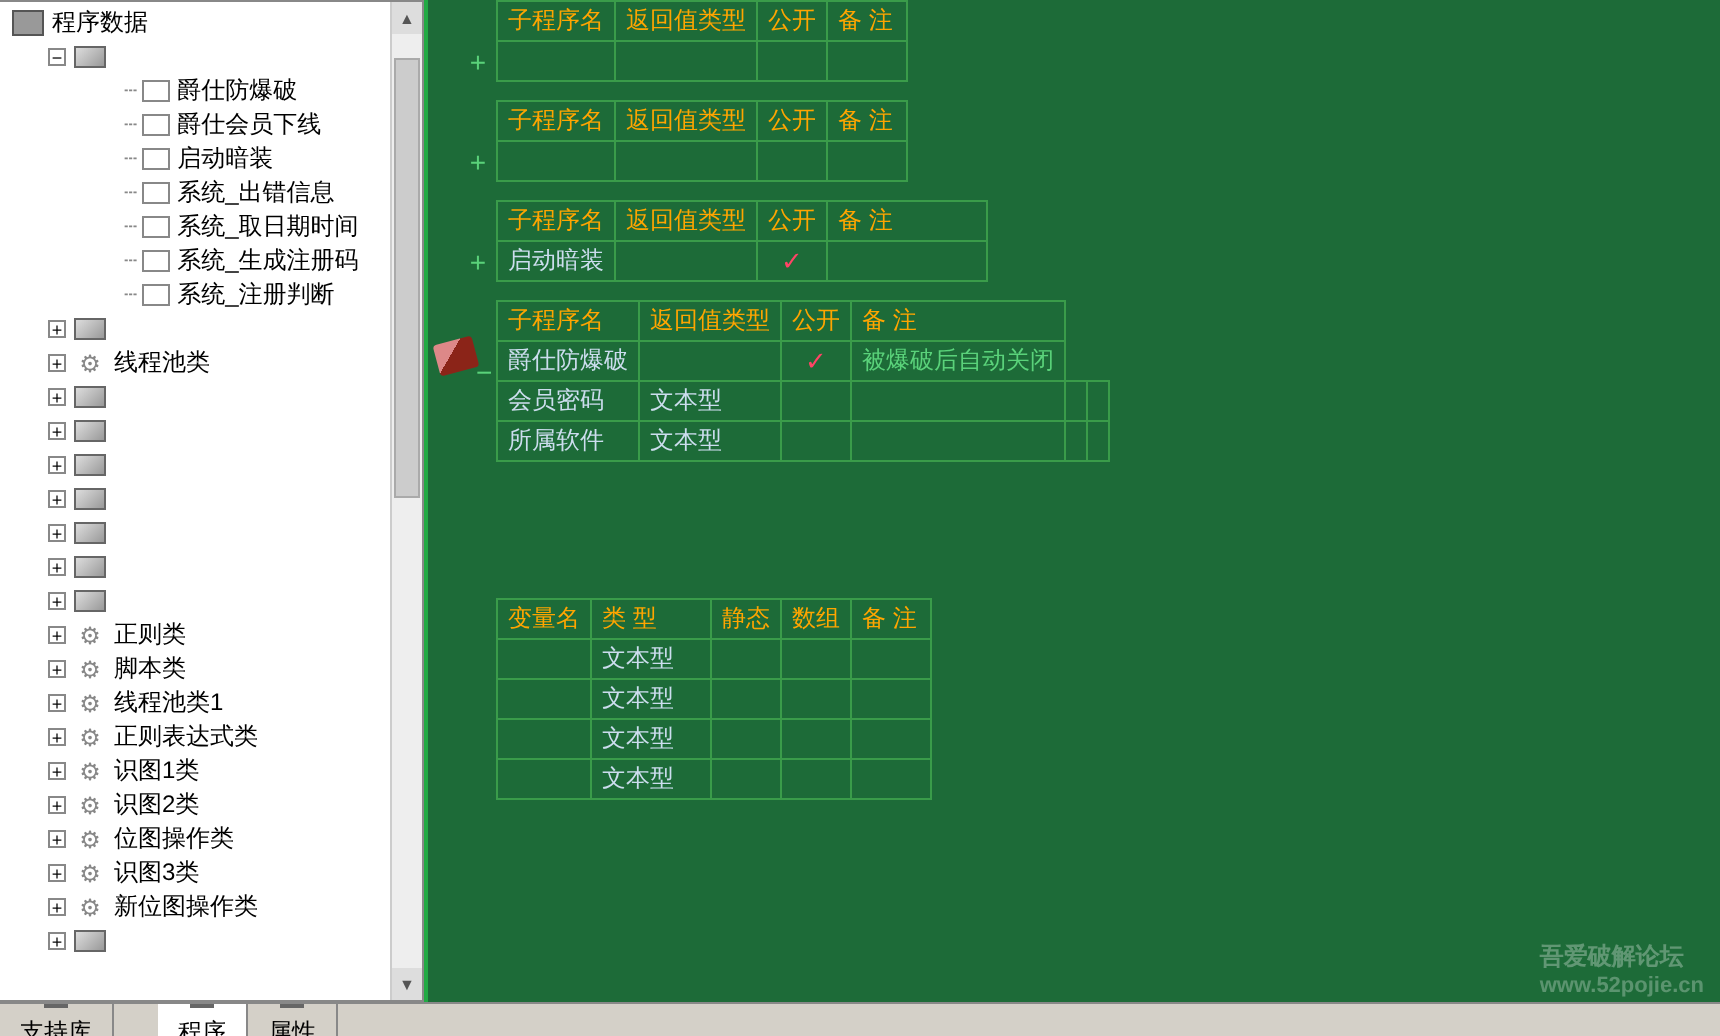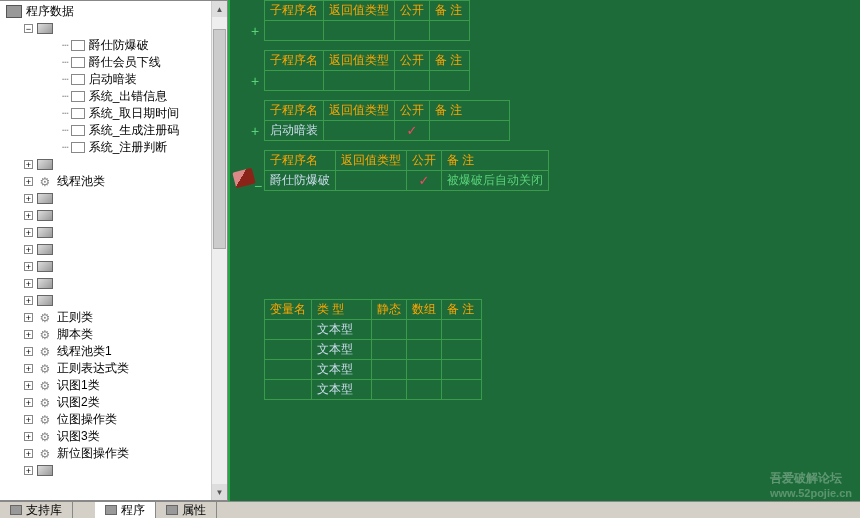--- a/index.html
+++ b/index.html
@@ -1,18 +1,18 @@
 <!DOCTYPE html>
 <html><head>
 <meta charset="utf-8">
 <style>
 * { margin: 0; padding: 0; box-sizing: border-box; font-family: "Microsoft YaHei", SimSun, sans-serif; font-size: 12px; }
 body { width: 860px; height: 518px; overflow: hidden; display: flex; flex-direction: column; }
 .main { display: flex; height: 501px; }
-.left-panel { width: 228px; background: #fff; border: 1px solid #888; border-left: none; overflow: hidden; position: relative; }
+.left-panel { width: 212px; background: #fff; border: 1px solid #888; border-left: none; overflow: hidden; position: relative; }
 .tree-container { height: 100%; overflow-y: auto; padding: 2px 0; }
 .tree-item { display: flex; align-items: center; height: 17px; padding-left: 4px; white-space: nowrap; cursor: default; }
 .expander { width: 9px; height: 9px; border: 1px solid #888; margin-right: 2px; display: inline-flex; align-items: center; justify-content: center; line-height: 0; font-size: 9px; color: #000; background: #fff; }
 .dotted { color: #888; font-size: 11px; }
 .icon { width: 16px; height: 13px; display: inline-flex; align-items: center; justify-content: center; margin: 0 2px; }
 .icon-proj { background: #999; border: 1px solid #555; }
 .icon-box { width: 16px; height: 11px; background: linear-gradient(135deg, #ddd, #999); border: 1px solid #666; }
 .icon-leaf { width: 14px; height: 11px; border: 1px solid #888; display: inline-flex; gap: 1px; padding: 1px; }
 .icon-leaf::before, .icon-leaf::after { content: ""; width: 2px; background: #888; }
 .icon-thread { width: 16px; height: 11px; }
@@ -51,21 +51,21 @@
 .col-arr { min-width: 28px; }
 .col-pname { min-width: 56px; }
 .col-vname { min-width: 44px; }
 .col-vtype { min-width: 60px; }
 .col-static { min-width: 28px; }
 
 .watermark { position: absolute; right: 8px; bottom: 2px; color: rgba(255,255,255,0.3); font-size: 18px; font-weight: bold; }
 .watermark small { display: block; font-size: 11px; color: rgba(255,255,255,0.28); text-align: right; }
 
 .tabs-bar { height: 17px; display: flex; background: #d4d0c8; border-top: 1px solid #888; }
-.tab { padding: 0 10px; border-right: 1px solid #888; display: flex; align-items: center; gap: 4px; cursor: pointer; background: #d4d0c8; }
+.tab { padding: 0 10px; border-right: 1px solid #888; display: flex; align-items: center; gap: 4px; cursor: pointer; background: #d4d0c8; flex-direction: column; }
 .tab.active { background: #fff; margin-left: 22px; }
 .tab-icon { width: 12px; height: 10px; background: #999; border: 1px solid #666; }
 </style>
 </head>
 <body>
 
 <div class="main">
   <div class="left-panel">
     <div class="tree-container">
       <div class="tree-item indent-0">
@@ -280,20 +280,36 @@
         <th class="col-rem-wide">备 注</th>
       </tr>
       <tr>
         <td>爵仕防爆破</td>
         <td></td>
         <td class="check">✓</td>
         <td class="note">被爆破后自动关闭</td>
       </tr>
       </tbody>
         <tbody id="param-rows">
+          <tr>
+            <td>会员密码</td>
+            <td>文本型</td>
+            <td></td>
+            <td></td>
+            <td></td>
+            <td></td>
+          </tr>
+          <tr>
+            <td>所属软件</td>
+            <td>文本型</td>
+            <td></td>
+            <td></td>
+            <td></td>
+            <td></td>
+          </tr>
         </tbody>
     </table>
 
     <table class="table-block" style="top:299px">
       <tbody>
           <tr>
         <th class="col-vname">变量名</th>
         <th class="col-vtype">类 型</th>
         <th class="col-static">静态</th>
         <th class="col-arr">数组</th>

